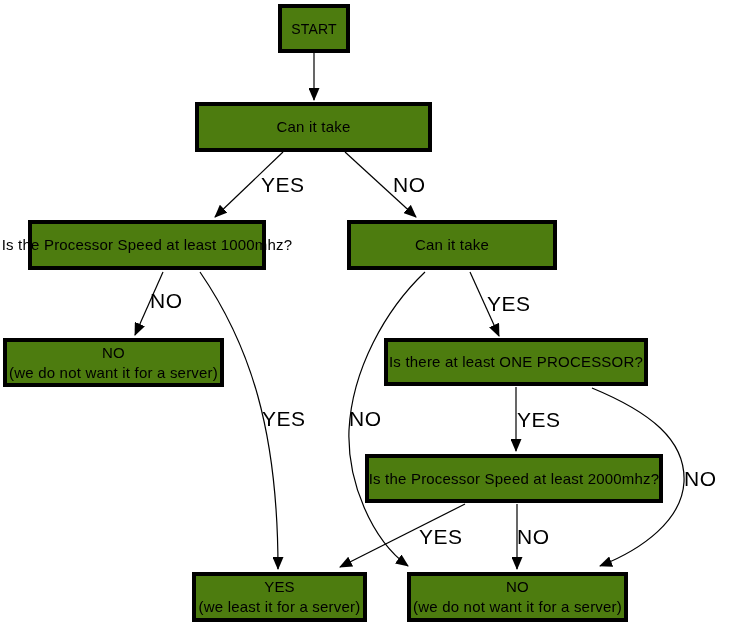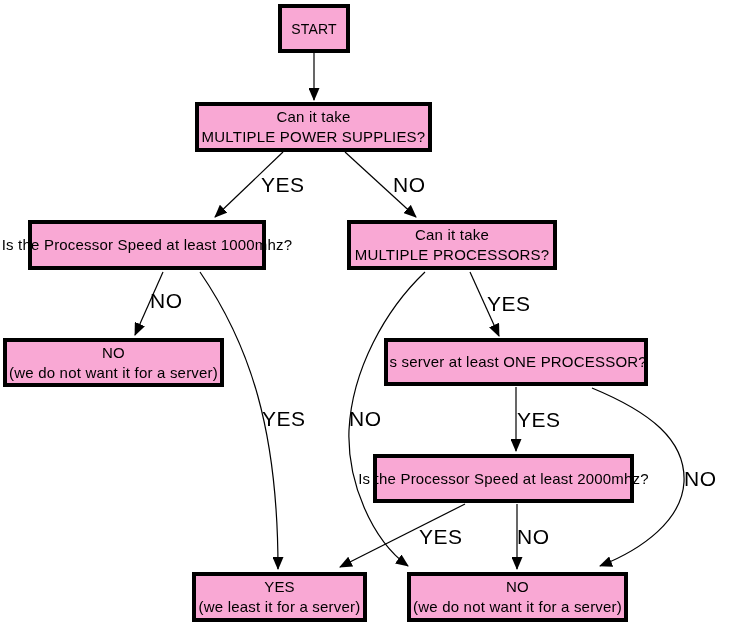--- a/index.html
+++ b/index.html
@@ -14,21 +14,21 @@
   }
   #edges {
     position: absolute;
     left: 0; top: 0;
     width: 748px; height: 627px;
   }
   .node {
     position: absolute;
     box-sizing: border-box;
     border: 4px solid #000000;
-    background: #f9a8d4;
+    background: #4d7c0f;
     display: flex;
     flex-direction: column;
     align-items: center;
     justify-content: center;
     text-align: center;
     font-size: 15px;
     line-height: 20px;
     letter-spacing: 0.2px;
   }
   .node .node-line { white-space: nowrap; }
@@ -64,42 +64,40 @@
     <path class="edge" d="M465,504 L340,567" marker-end="url(#arrow)"></path>
     <path class="edge" d="M517,504 L517,569" marker-end="url(#arrow)"></path>
   </svg>
 
   <div class="node" style="left:278px;top:4px;width:72px;height:49px;font-size:14px">
     <div class="node-line">START</div>
   </div>
 
   <div class="node" style="left:195px;top:102px;width:237px;height:50px">
     <div class="node-line">Can it take</div>
-    <div class="node-line">MULTIPLE POWER SUPPLIES?</div>
   </div>
 
   <div class="node" style="left:28px;top:220px;width:238px;height:50px">
     <div class="node-line">Is the Processor Speed at least 1000mhz?</div>
   </div>
 
   <div class="node" style="left:347px;top:220px;width:210px;height:50px">
     <div class="node-line">Can it take</div>
-    <div class="node-line">MULTIPLE PROCESSORS?</div>
   </div>
 
   <div class="node" style="left:3px;top:338px;width:221px;height:49px">
     <div class="node-line">NO</div>
     <div class="node-line">(we do not want it for a server)</div>
   </div>
 
   <div class="node" style="left:384px;top:338px;width:264px;height:48px">
-    <div class="node-line">Is server at least ONE PROCESSOR?</div>
+    <div class="node-line">Is there at least ONE PROCESSOR?</div>
   </div>
 
-  <div class="node" style="left:373px;top:454px;width:261px;height:49px">
+  <div class="node" style="left:365px;top:454px;width:298px;height:49px">
     <div class="node-line">Is the Processor Speed at least 2000mhz?</div>
   </div>
 
   <div class="node" style="left:192px;top:572px;width:175px;height:50px">
     <div class="node-line">YES</div>
     <div class="node-line">(we least it for a server)</div>
   </div>
 
   <div class="node" style="left:407px;top:572px;width:221px;height:50px">
     <div class="node-line">NO</div>

